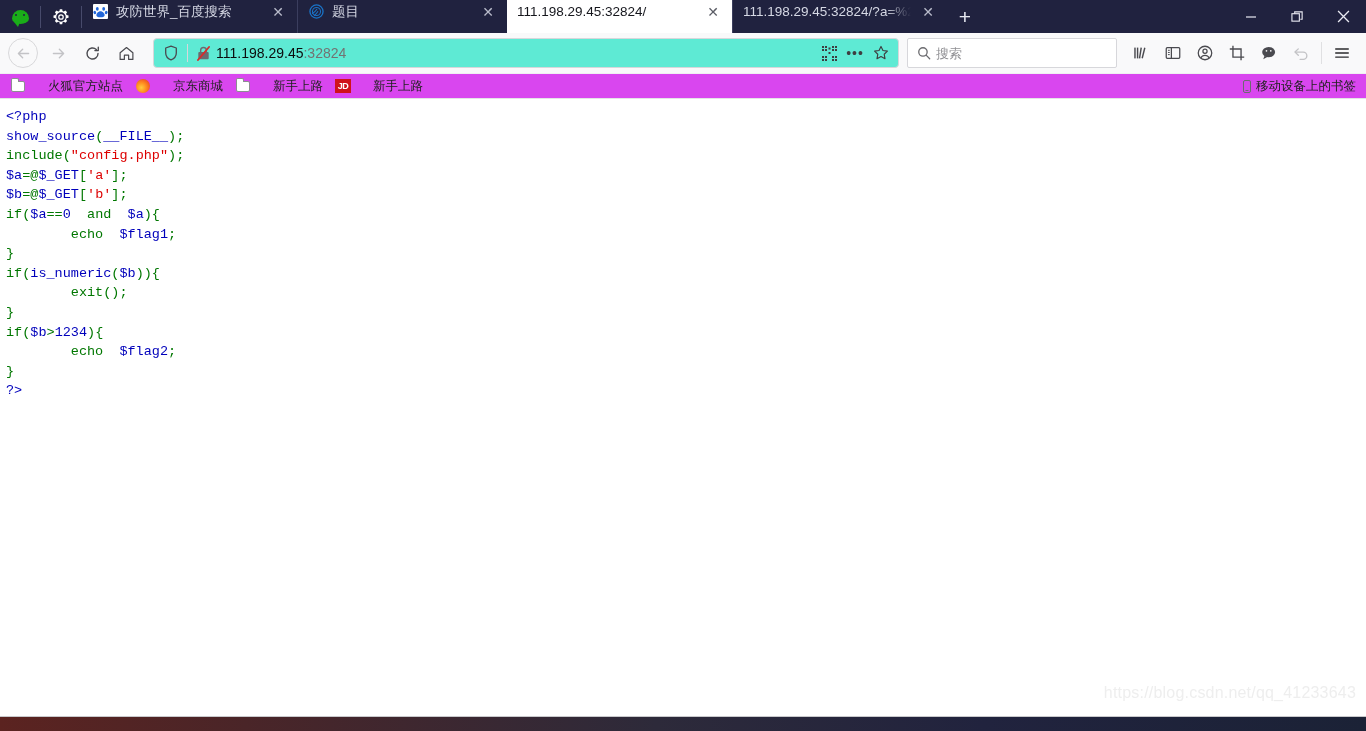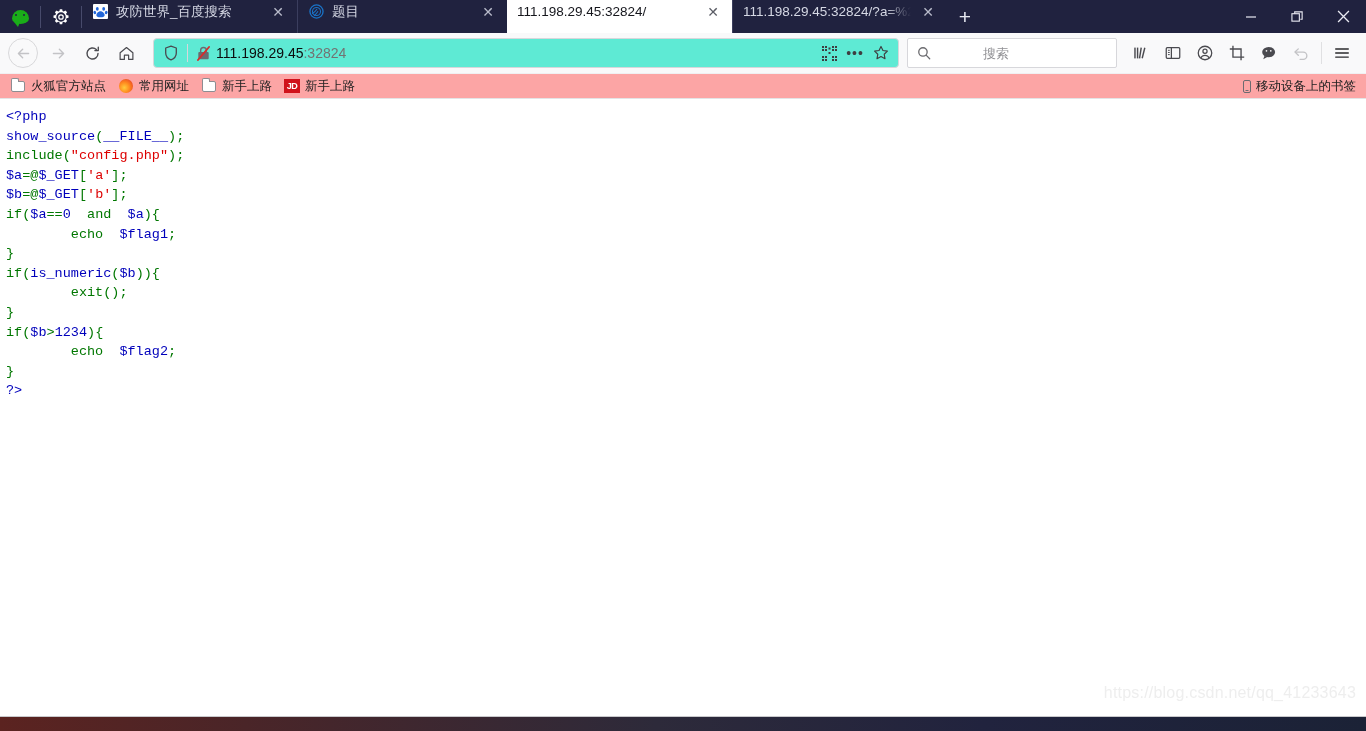--- a/index.html
+++ b/index.html
@@ -166,47 +166,46 @@
     display: flex; align-items: center;
     padding: 0 6px;
     margin-right: 8px;
   }
   .searchbar .sicon { width: 20px; display:flex; align-items:center; justify-content:center; color:#6b6b6f;}
   .searchbar input {
     border: 0; outline: 0; flex: 1; min-width: 0;
     font-size: 13px; color: #0c0c0d;
     font-family: "Liberation Sans", sans-serif;
     background: transparent;
-    margin-left: 47px;
   }
   .searchbar input::placeholder { color: #8f8f93; }
   .toolicons { display: flex; align-items: center; }
   .toolicons .navbtn { width: 32px; }
   .hamb-sep { width:1px; height: 22px; background:#e0e0e2; margin: 0 4px; }
 
   
   .bookmarks {
     height: 25px;
-    background: #fca5a5;
+    background: #d946ef;
     display: flex; align-items: center;
     padding: 0 6px;
     font-size: 12.5px;
     color: #222;
     border-bottom: 1px solid #e4e4e6;
     position: relative;
   }
   .bm {
     display: flex; align-items: center;
     padding: 2px 6px 2px 4px;
     margin-right: 2px;
     cursor: pointer;
     border-radius: 2px;
     white-space: nowrap;
   }
-  .bm .bmico { width: 16px; height: 16px; margin-right: 5px; display:flex; align-items:center; justify-content:center; flex: 0 0 16px;}
+  .bm .bmico { width: 16px; height: 16px; margin-right: 22px; display:flex; align-items:center; justify-content:center; flex: 0 0 16px;}
   .folder-ico {
     width: 14px; height: 11px;
     background: #ffffff;
     border: 1.4px solid #8d8d92;
     border-radius: 1px 2px 2px 2px;
     position: relative;
   }
   .folder-ico:before {
     content:""; position:absolute; top:-4px; left:-1.4px;
     width:6px; height:3px; background:#ffffff;
@@ -508,21 +507,21 @@
     <span class="bmico">
         <span class="folder-ico"></span>
       </span>
     <span>火狐官方站点</span>
   </div>
 
   <div class="bm">
     <span class="bmico">
         <span class="ff-ico"></span>
       </span>
-    <span>常用网址</span>
+    <span>京东商城</span>
   </div>
 
   <div class="bm">
     <span class="bmico">
         <span class="folder-ico"></span>
       </span>
     <span>新手上路</span>
   </div>
 
   <div class="bm">

